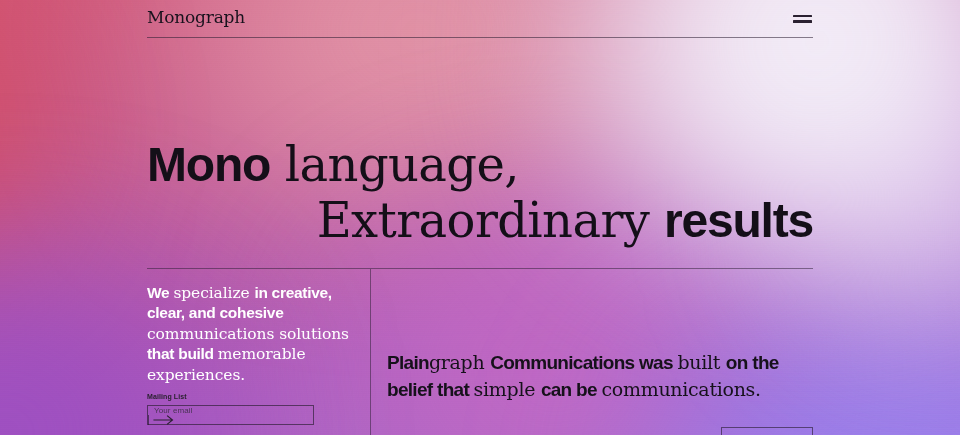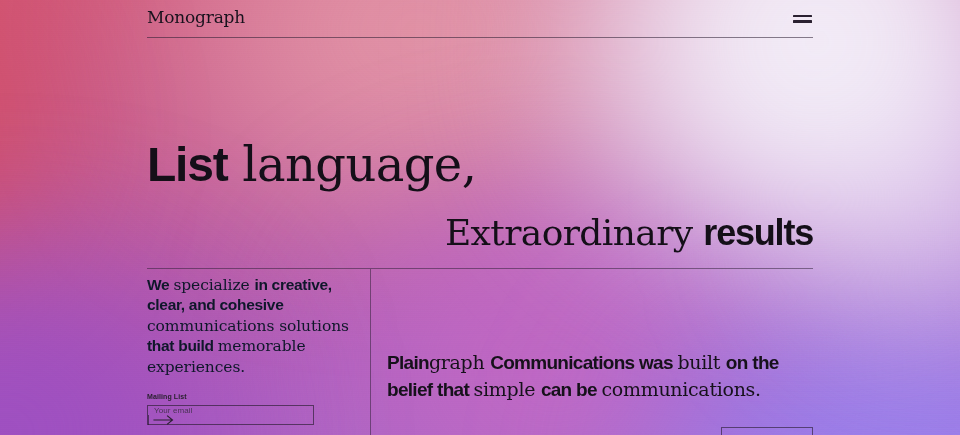--- a/index.html
+++ b/index.html
@@ -67,36 +67,36 @@
   .menu-btn {
     width:20px; height:16px; display:flex; flex-direction:column;
     justify-content:center; gap:3px; cursor:pointer; background:none;
     border:none; padding:0;
   }
   .menu-btn span { display:block; width:19px; height:2.5px; background:#2a2030; border-radius:.5px; }
 
   .hero { position:absolute; left:147px; top:140px; width:666px; }
   .hero-line { white-space:nowrap; line-height:1.04; color:#140f18; }
   .hero-line.l1 { font-size:48px; }
-  .hero-line.l2 { font-size:36px; text-align:right; margin-top:24px; }
+  .hero-line.l2 { font-size:48px; text-align:right; margin-top:6px; }
   .sans-b { font-family:"Liberation Sans", sans-serif; font-weight:700; letter-spacing:-1.2px; }
   .serif-r { font-family:"DejaVu Serif", serif; font-weight:400; letter-spacing:-.6px; }
 
   .rule-main {
     position:absolute; left:147px; top:268px; width:666px;
     border-top:1px solid rgba(40,28,48,.5);
   }
 
   .cols { position:absolute; left:147px; top:269px; width:666px; height:166px; display:flex; }
   .col-left { width:223px; padding-right:16px; position:relative; }
   .col-divider { width:1px; background:rgba(40,28,48,.5); }
   .col-right { flex:1; padding-left:16px; position:relative; }
 
   .lede {
-    margin-top:6px; font-size:15.5px; line-height:1.32; color:#0f172a;
+    margin-top:14px; font-size:15.5px; line-height:1.32; color:#ffffff;
   }
   .lede .sans-b { letter-spacing:-.3px; }
   .lede .serif-r { letter-spacing:-.1px; }
 
   .mail-label {
     position:absolute; left:0; top:124px;
     font-family:"Liberation Sans", sans-serif; font-weight:700;
     font-size:7px; letter-spacing:.1px; color:#2a2030;
   }
   .mail-row {
@@ -149,21 +149,21 @@
 
     <header class="site-header">
       <div class="logo">Monograph</div>
       <button class="menu-btn">
         <span></span>
         <span></span>
       </button>
     </header>
 
     <div class="hero">
-      <div class="hero-line l1"><span class="sans-b">List</span><span class="serif-r"> language,</span></div>
+      <div class="hero-line l1"><span class="sans-b">Mono</span><span class="serif-r"> language,</span></div>
       <div class="hero-line l2"><span class="serif-r">Extraordinary </span><span class="sans-b">results</span></div>
     </div>
 
     <div class="rule-main"></div>
 
     <div class="cols">
 
       <div class="col-left">
         <p class="lede"><span class="sans-b">We </span><span class="serif-r">specialize </span><span class="sans-b">in creative, clear, and cohesive </span><span class="serif-r">communications solutions </span><span class="sans-b">that build </span><span class="serif-r">memorable experiences.</span></p>
 

